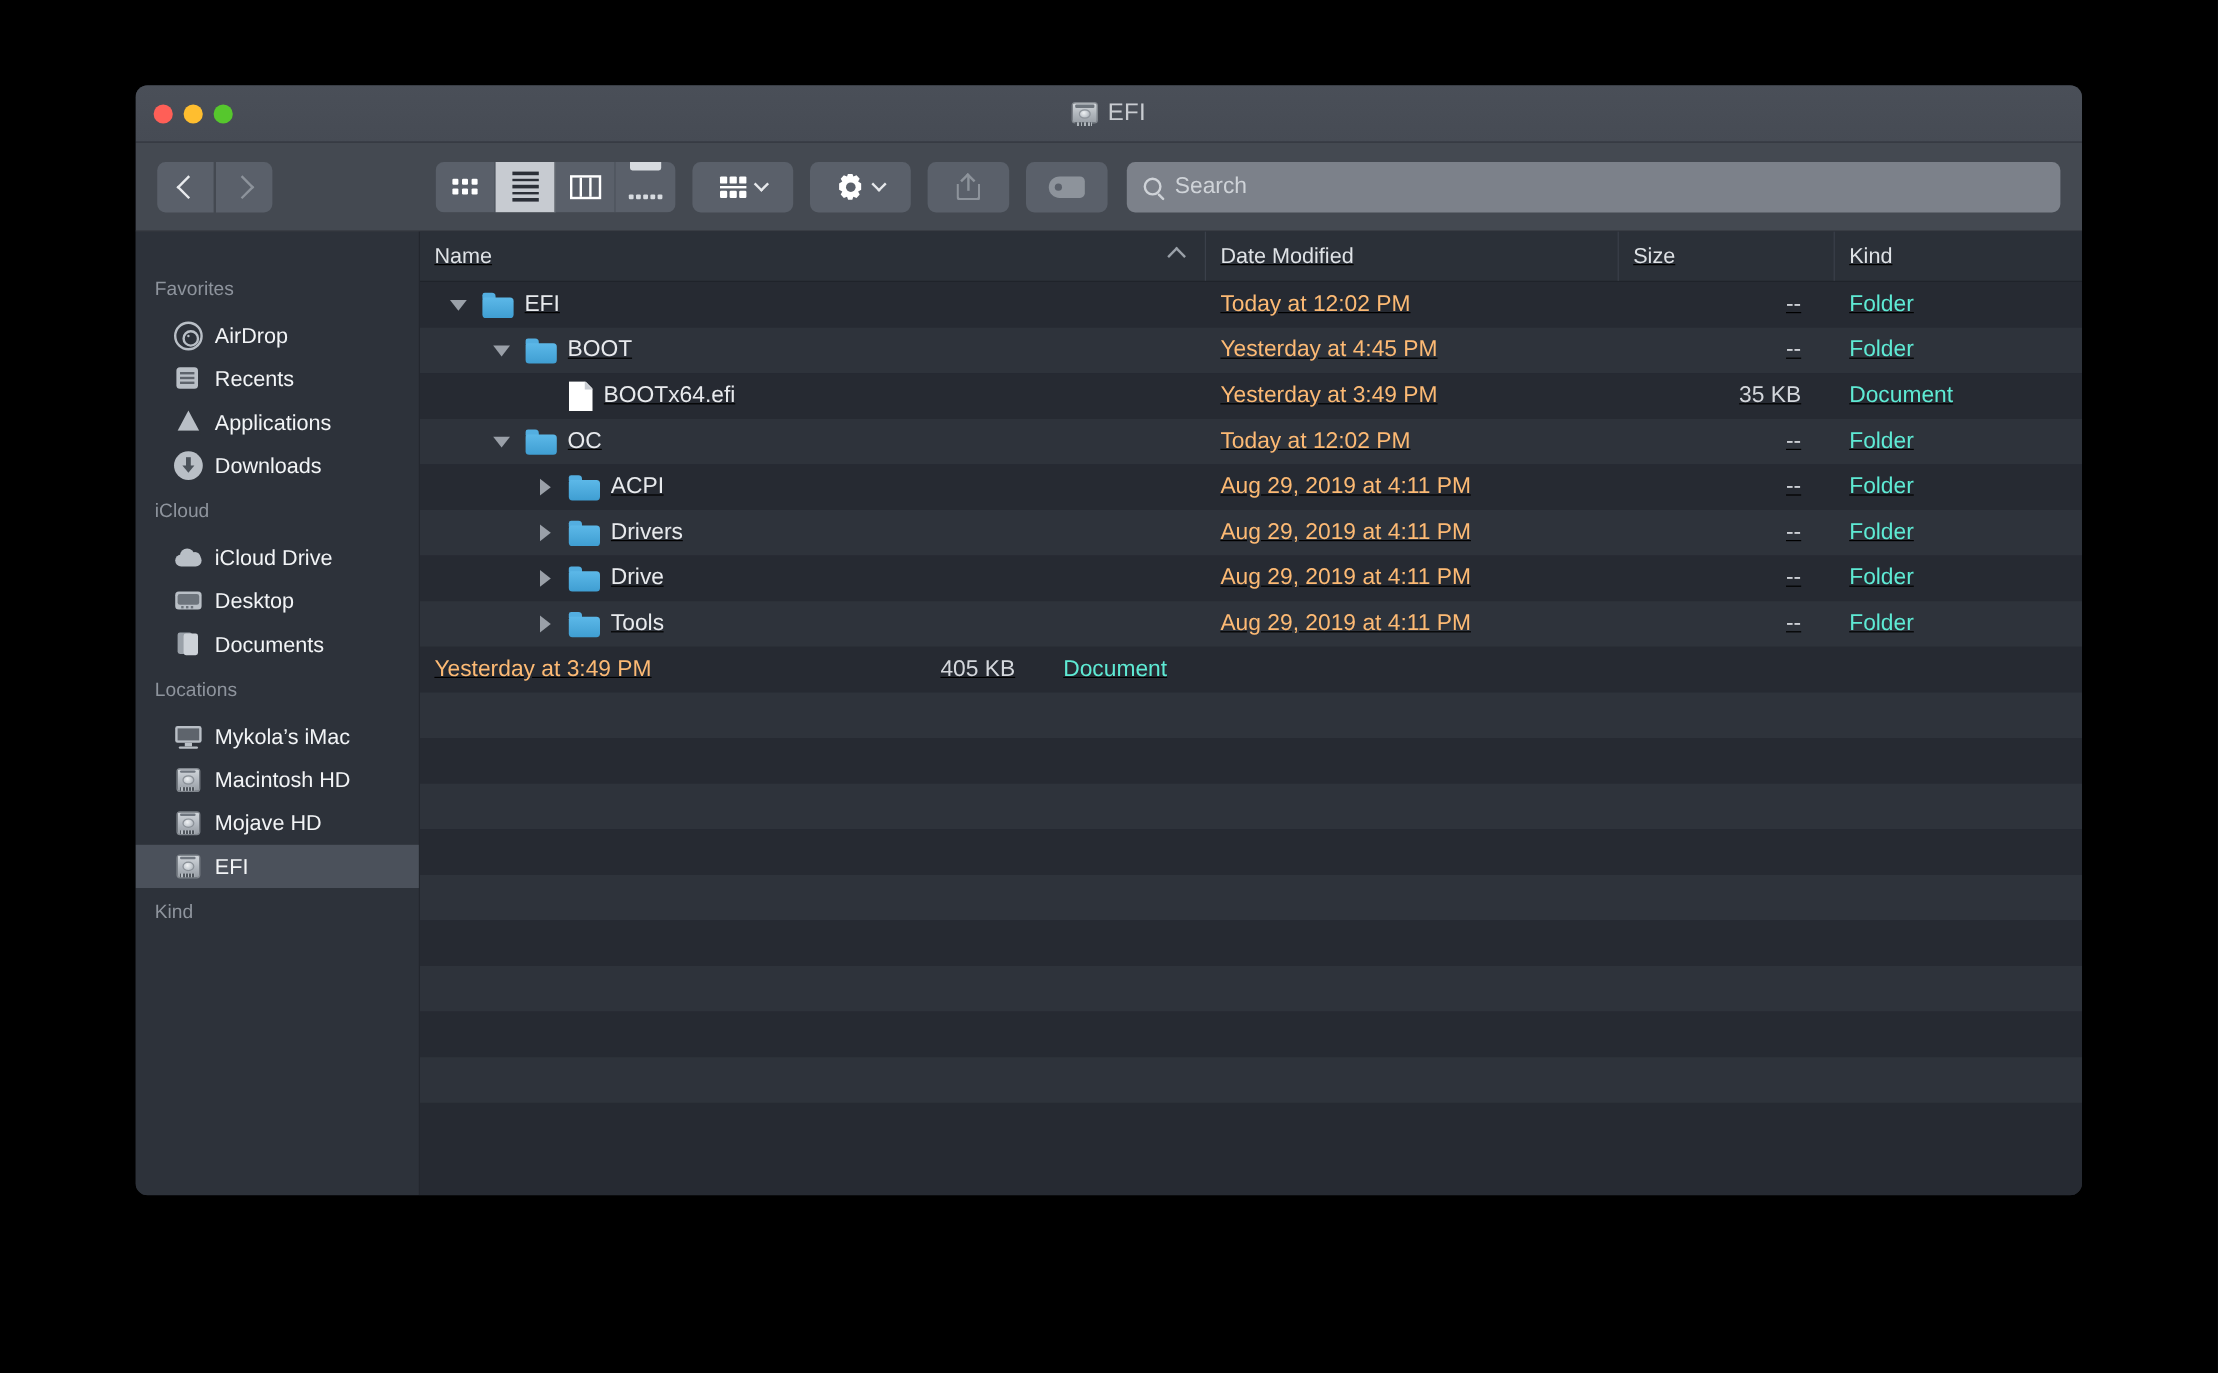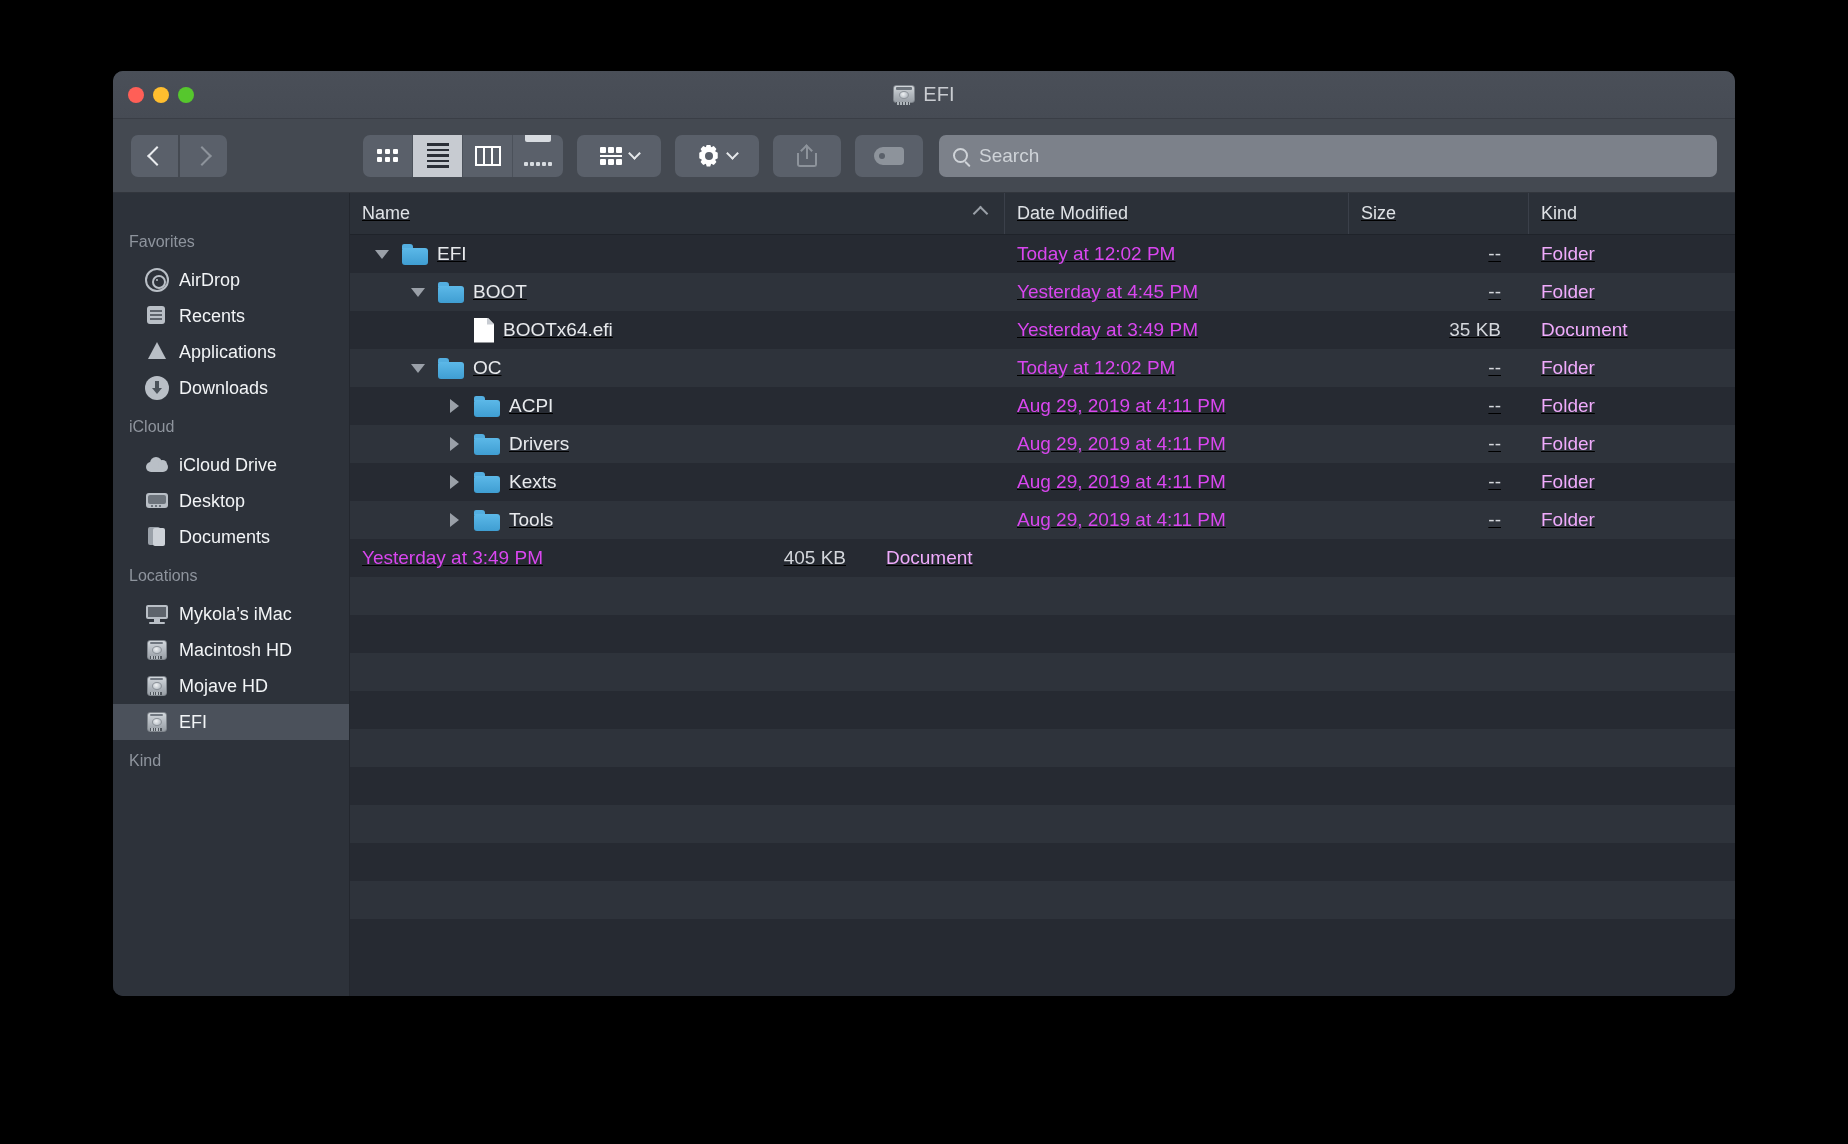--- a/index.html
+++ b/index.html
@@ -327,23 +327,23 @@
   .row {
     display:flex; height: 38px; align-items:center;
     font-size: 19px;
     color: #e8eaed;
   }
   .row.odd  { background:#262a32; }
   .row.even { background:#2e333b;justify-content:flex-end; }
 
   .cell { display:flex; align-items:center; padding: 0 12px; height:100%; }
   .c-name { flex:1; min-width:0; gap: 9px; }
-  .c-date { width: 344px; flex:none; color:#d946ef; }
+  .c-date { width: 344px; flex:none; color:#fdba74; }
   .c-size { width: 180px; flex:none; justify-content:flex-end; color:#d4d7dc; padding-right:28px; }
-  .c-kind { width: 206px; flex:none; color:#f0abfc; }
+  .c-kind { width: 206px; flex:none; color:#5eead4; }
 
   .tw {
     width: 22px; height: 22px; flex:none;
     display:flex; align-items:center; justify-content:center;
   }
   .tw .tri-down {
     width:0;height:0;
     border-left:7px solid transparent; border-right:7px solid transparent;
     border-top:9px solid #9aa0a8;
   }
@@ -720,21 +720,21 @@
           <div class="row odd">
             <div class="cell c-name">
               <span class="indent" style="width: 72px;"></span>
               <span class="tw">
                 <span class="tri-right"></span>
               </span>
               <span class="folder-ico">
                 <span class="tab"></span>
                 <span class="bd"></span>
               </span>
-              <span class="name-txt">Kexts</span>
+              <span class="name-txt">Drive</span>
             </div>
             <div class="cell c-date">Aug 29, 2019 at 4:11 PM</div>
             <div class="cell c-size">--</div>
             <div class="cell c-kind">Folder</div>
           </div>
           <div class="row even">
             <div class="cell c-name">
               <span class="indent" style="width: 72px;"></span>
               <span class="tw">
                 <span class="tri-right"></span>

